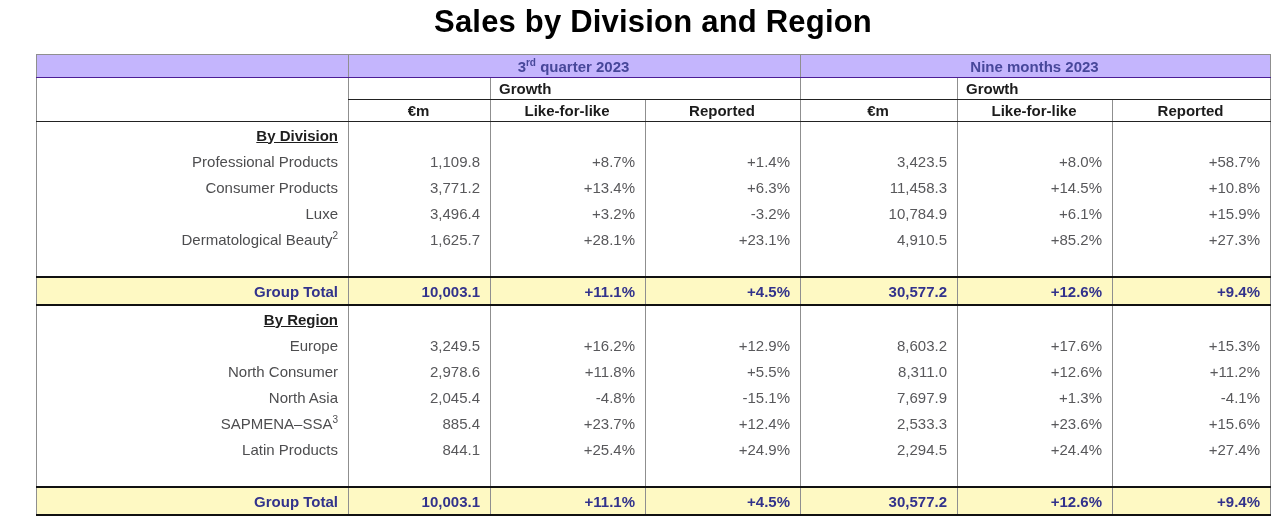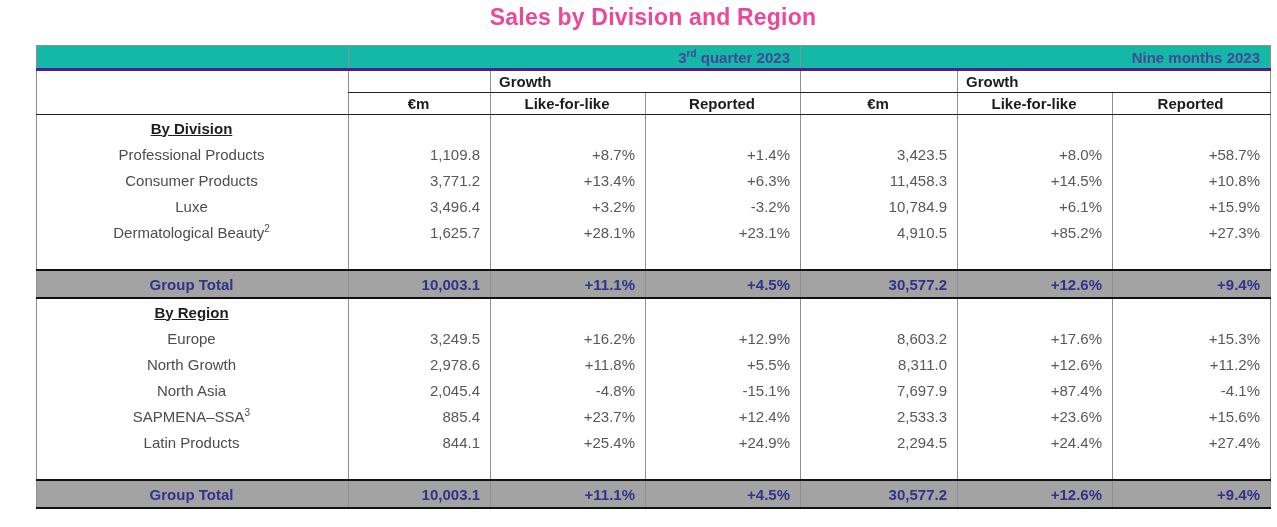--- a/index.html
+++ b/index.html
@@ -1,43 +1,43 @@
 <!DOCTYPE html>
 <html><head>
 <meta charset="utf-8">
 <style>
   html,body{margin:0;padding:0;background:#ffffff;}
   body{width:1277px;height:527px;overflow:hidden;font-family:"Liberation Sans","DejaVu Sans",sans-serif;}
   .page-title{
     width:1234px;margin:4px 0 14px 36px;text-align:center;
-    font-size:23px;font-weight:bold;color:#ec4899;letter-spacing:.2px;
+    font-size:31px;font-weight:bold;color:#000000;letter-spacing:.2px;
   }
   table.sales{
     border-collapse:collapse;table-layout:fixed;width:1234px;margin-left:36px;
     font-size:15px;color:#515155;border:1px solid #8f8f8f;
   }
   td{height:26px;padding:0 10px 0 8px;white-space:nowrap;overflow:hidden;}
   td + td{border-left:1px solid #8f8f8f;}
   td.bl{border-left:1px solid #8f8f8f;}
   
   tr.qhdr td{
-    background:#14b8a6;height:22px;text-align:right;
-    font-weight:bold;color:#47479a;border-bottom:3px solid #4c1d95;
+    background:#c4b5fd;height:22px;text-align:center;
+    font-weight:bold;color:#47479a;border-bottom:1px solid #4c1d95;
   }
   tr.ghdr td{height:21px;font-weight:bold;color:#1c1c1c;border-bottom:1px solid #222222;}
   tr.ghdr td.corner{border-bottom:1px solid #222222;background:#ffffff;}
   tr.chdr td{height:21px;text-align:center;font-weight:bold;color:#1c1c1c;border-bottom:1px solid #222222;}
   
   tr.sect td{font-weight:bold;color:#1e1e1e;}
   tr.sect td .sect-label{text-decoration:underline;}
-  td.lbl{text-align:center;color:#4d4d4f;}
+  td.lbl{text-align:right;color:#4d4d4f;}
   td.num{text-align:right;color:#58585b;}
   tr.spacer td{height:24px;}
   tr.total td{
-    background:#a3a3a3;height:26px;font-weight:bold;color:#32328c;
+    background:#fef9c3;height:26px;font-weight:bold;color:#32328c;
     border-top:2px solid #111111;border-bottom:2px solid #111111;
   }
   tr.total td.num{color:#32328c;}
   sup{font-size:10px;vertical-align:super;line-height:0;}
 </style>
 </head>
 <body>
 
 <div class="page-title">Sales by Division and Region</div>
 
@@ -153,35 +153,35 @@
     <tr>
       <td class="lbl"><span>Europe</span><sup></sup></td>
       <td class="num">3,249.5</td>
       <td class="num">+16.2%</td>
       <td class="num">+12.9%</td>
       <td class="num">8,603.2</td>
       <td class="num">+17.6%</td>
       <td class="num">+15.3%</td>
     </tr>
     <tr>
-      <td class="lbl"><span>North Growth</span><sup></sup></td>
+      <td class="lbl"><span>North Consumer</span><sup></sup></td>
       <td class="num">2,978.6</td>
       <td class="num">+11.8%</td>
       <td class="num">+5.5%</td>
       <td class="num">8,311.0</td>
       <td class="num">+12.6%</td>
       <td class="num">+11.2%</td>
     </tr>
     <tr>
       <td class="lbl"><span>North Asia</span><sup></sup></td>
       <td class="num">2,045.4</td>
       <td class="num">-4.8%</td>
       <td class="num">-15.1%</td>
       <td class="num">7,697.9</td>
-      <td class="num">+87.4%</td>
+      <td class="num">+1.3%</td>
       <td class="num">-4.1%</td>
     </tr>
     <tr>
       <td class="lbl"><span>SAPMENA–SSA</span><sup>3</sup></td>
       <td class="num">885.4</td>
       <td class="num">+23.7%</td>
       <td class="num">+12.4%</td>
       <td class="num">2,533.3</td>
       <td class="num">+23.6%</td>
       <td class="num">+15.6%</td>

